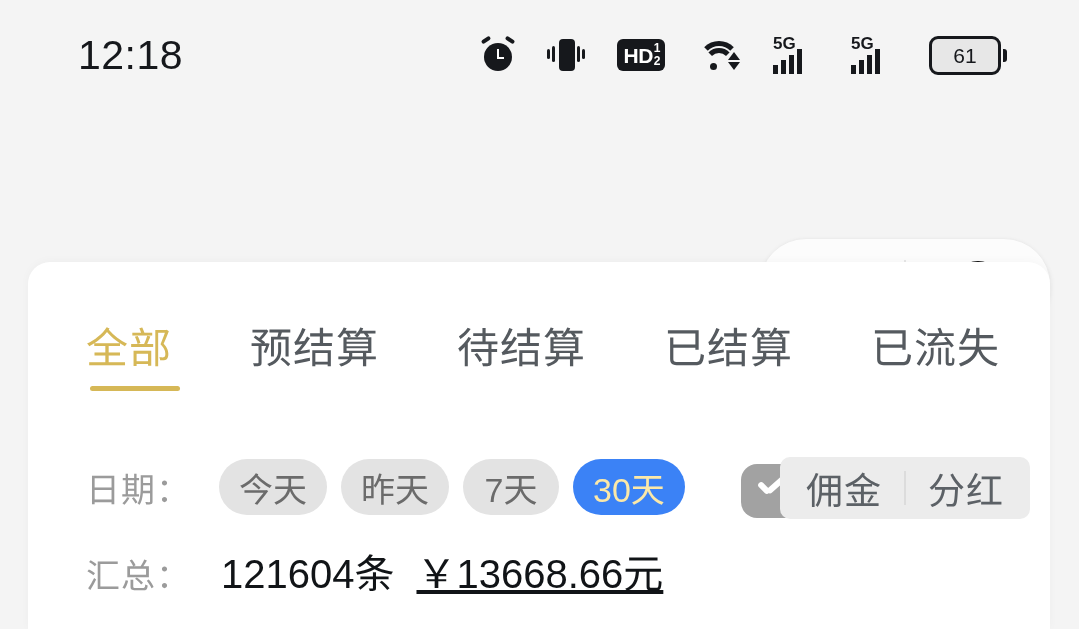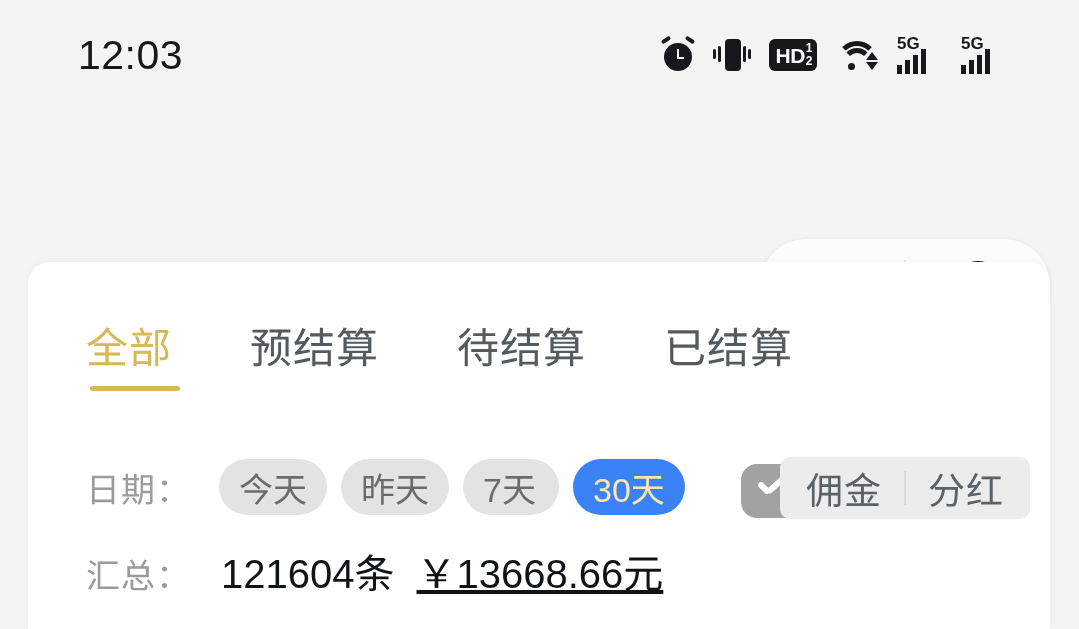--- a/index.html
+++ b/index.html
@@ -36,21 +36,21 @@
   }
   .status-time {
     font-size: 41px;
     font-weight: 500;
     color: #16181c;
     letter-spacing: 0.5px;
   }
   .status-icons {
     display: flex;
     align-items: center;
-    gap: 18px;
+    gap: 32px;
   }
   .sic { display: flex; align-items: center; justify-content: center; }
 
   
   .ico-alarm { width: 34px; height: 36px; position: relative; }
   .ico-alarm .bell {
     position: absolute; left: 3px; top: 6px;
     width: 28px; height: 28px; border-radius: 50%;
     background: #16181c;
   }
@@ -245,21 +245,21 @@
     margin-right: 28px; white-space: nowrap;
   }
   .chips { display: flex; align-items: center; gap: 14px; }
   .chip {
     height: 56px; min-width: 96px;
     padding: 0 20px;
     border-radius: 28px;
     background: #e3e3e3;
     color: #6b6b6b;
     font-size: 34px;
-    display: flex; align-items: center; 
+    display: flex; align-items: center; justify-content: center;
     box-sizing: border-box;
     white-space: nowrap;
   }
   .chip.active {
     background: #3b82f6;
     color: #fbe8a8;
   }
   .cal-icon {
     margin-left: 56px;
     width: 62px; height: 62px; position: relative;
@@ -321,21 +321,21 @@
   .s-amount {
     font-size: 40px; color: #111417; white-space: nowrap; text-decoration: underline;
   }
 </style>
 </head>
 <body>
 
 <div class="screen">
 
   <div class="status-bar">
-    <div class="status-time">12:03</div>
+    <div class="status-time">12:18</div>
     <div class="status-icons">
 
       <div class="sic ico-alarm">
         <span class="ear-l"></span>
           <span class="ear-r"></span>
         <span class="bell"></span>
           <span class="hand"></span>
           <span class="hand2"></span>
       </div>
 
@@ -376,20 +376,26 @@
       <div class="sic ico-sig">
         <span class="g5">5G</span>
         <span class="bars">
             <i></i>
             <i></i>
             <i></i>
             <i></i>
           </span>
       </div>
 
+      <div class="sic ico-batt">
+        <span class="shell">
+          <span class="pct">61</span>
+        </span>
+        <span class="nub"></span>
+      </div>
 
     </div>
   </div>
 
   <div class="nav-bar">
     <div class="nav-title">佣金记录</div>
 
     <div class="nav-back">
       <svg width="30" height="52" viewBox="0 0 30 52" aria-hidden="true">
         <polyline points="24,4 6,26 24,48" fill="none" stroke="#111111" stroke-width="5" stroke-linecap="round" stroke-linejoin="round"></polyline>
@@ -421,20 +427,23 @@
         <span class="tab-underline"></span>
       </div>
       <div class="tab">
         <span>预结算</span>
       </div>
       <div class="tab">
         <span>待结算</span>
       </div>
       <div class="tab">
         <span>已结算</span>
+      </div>
+      <div class="tab">
+        <span>已流失</span>
       </div>
     </div>
 
     <div class="filter-row">
       <div class="f-label">日期：</div>
 
       <div class="chips">
         <div class="chip">
           <span>今天</span>
         </div>

